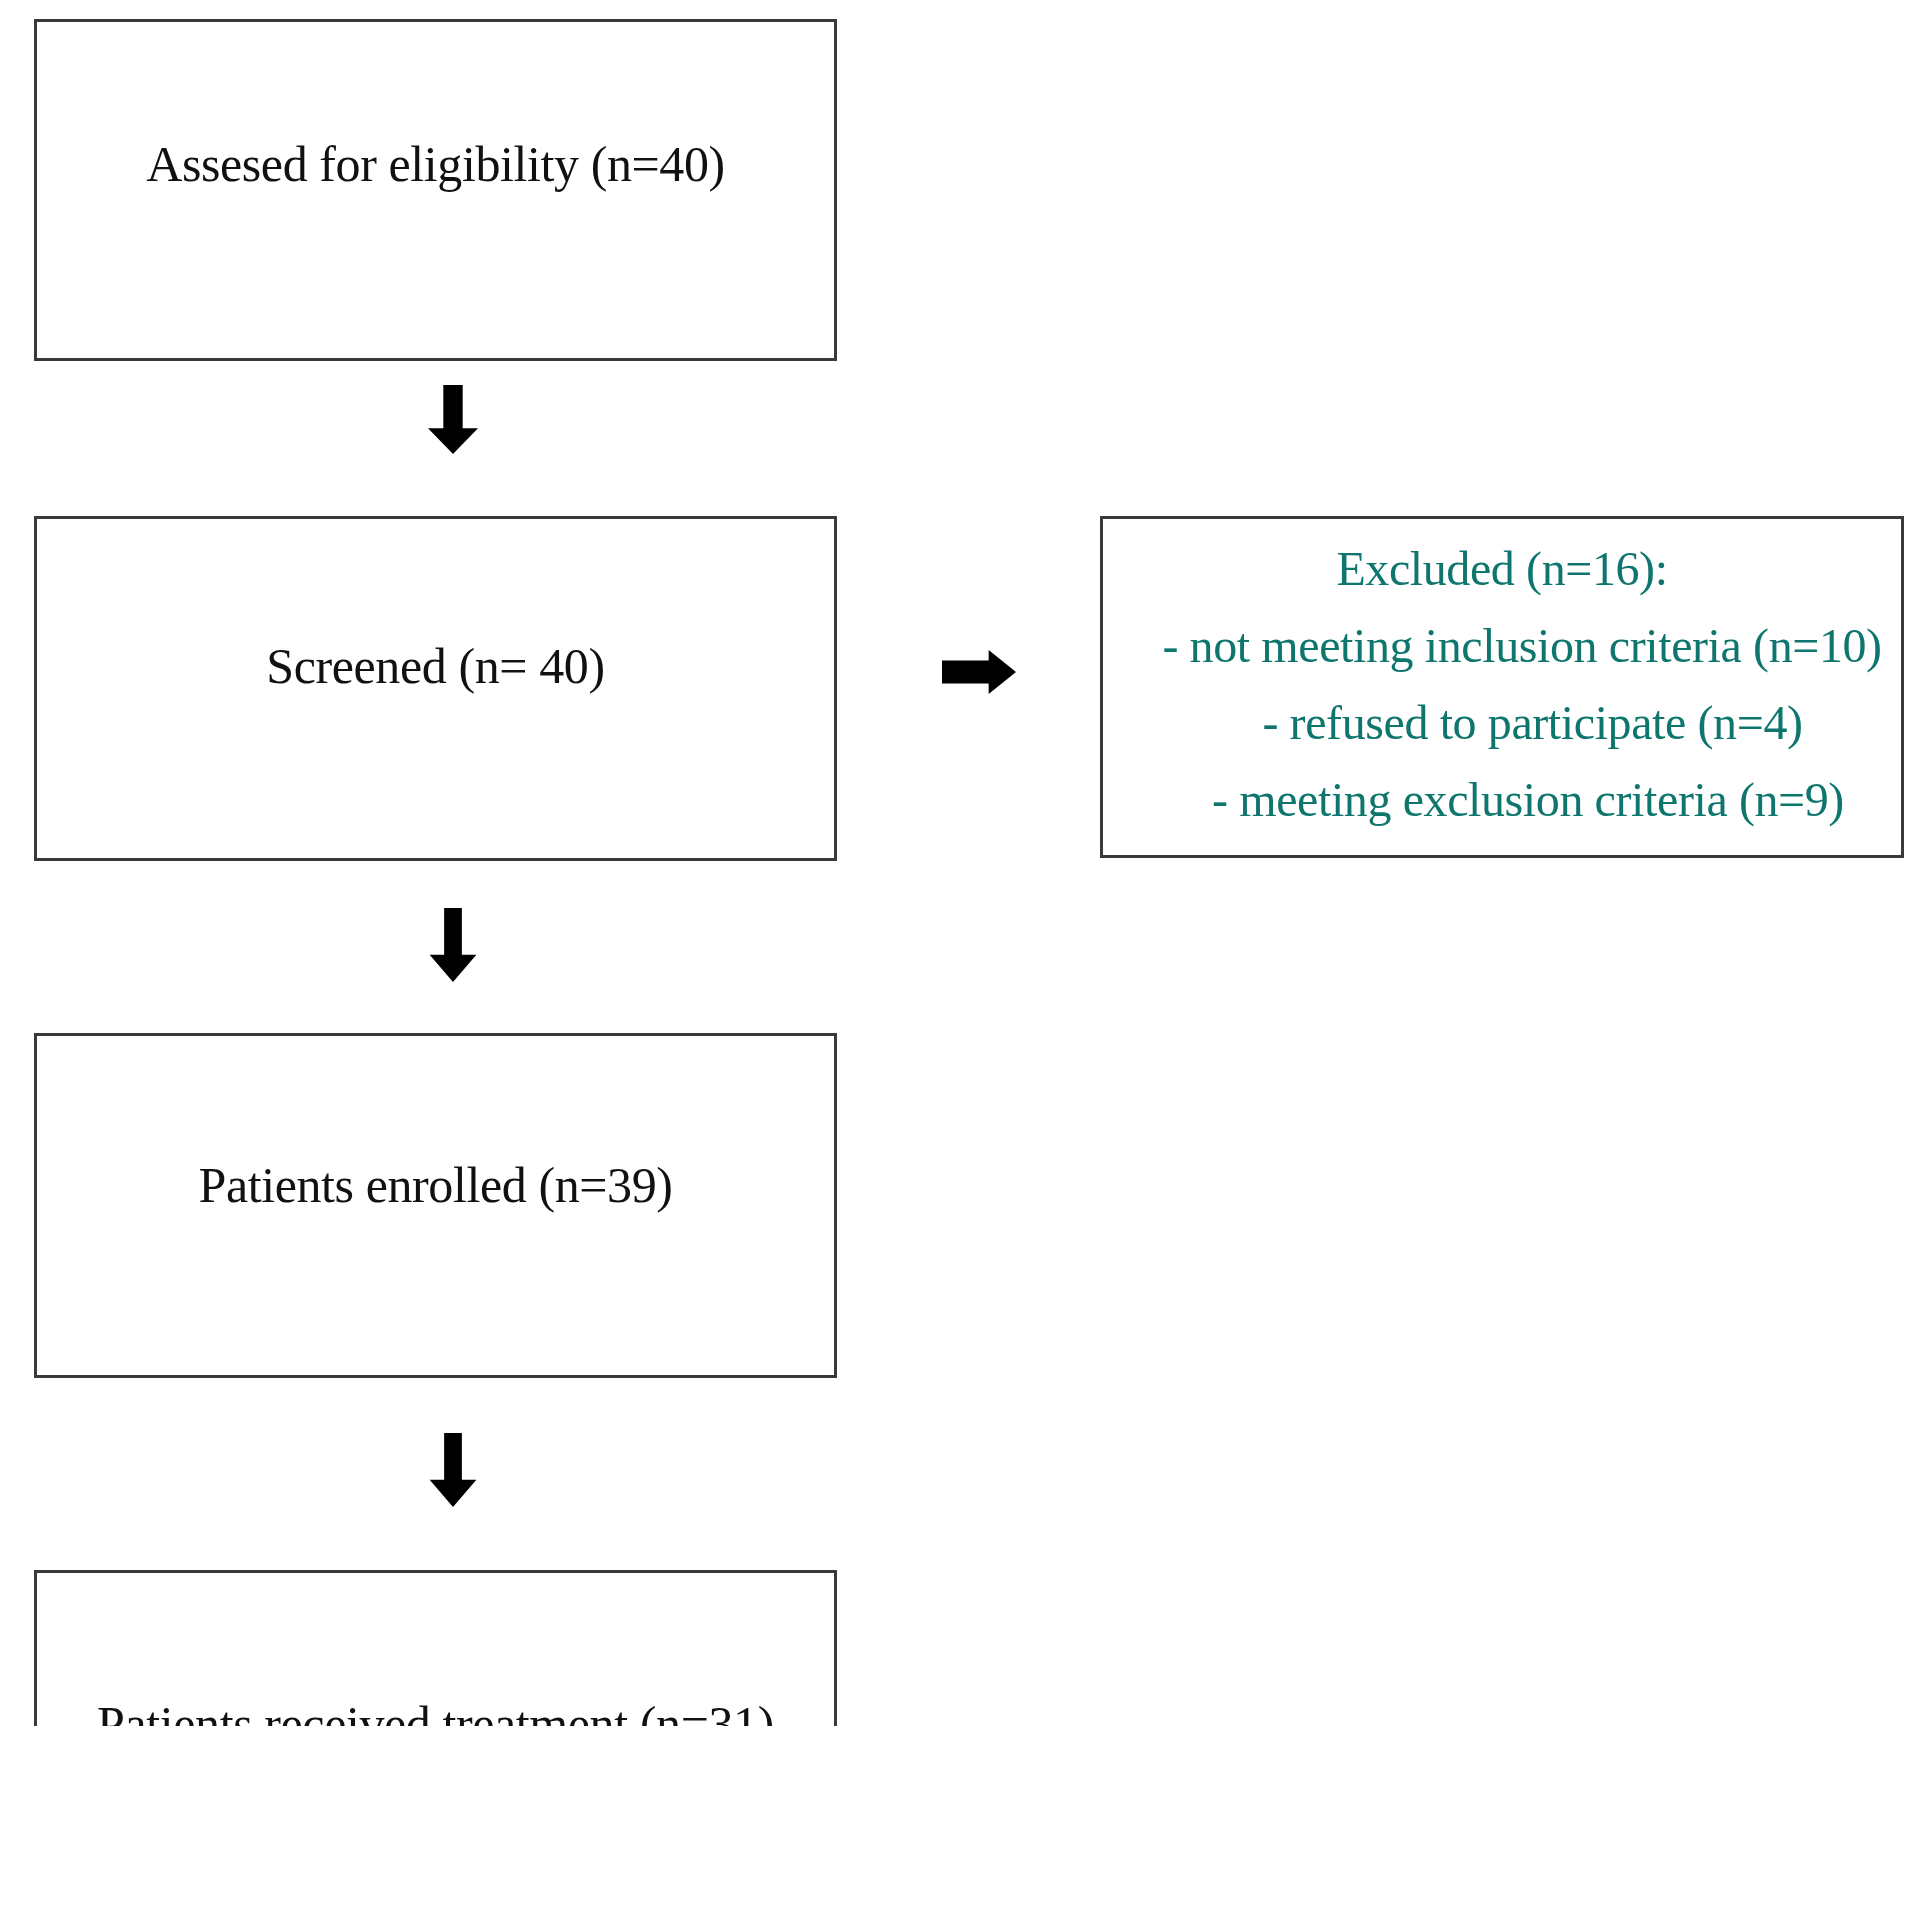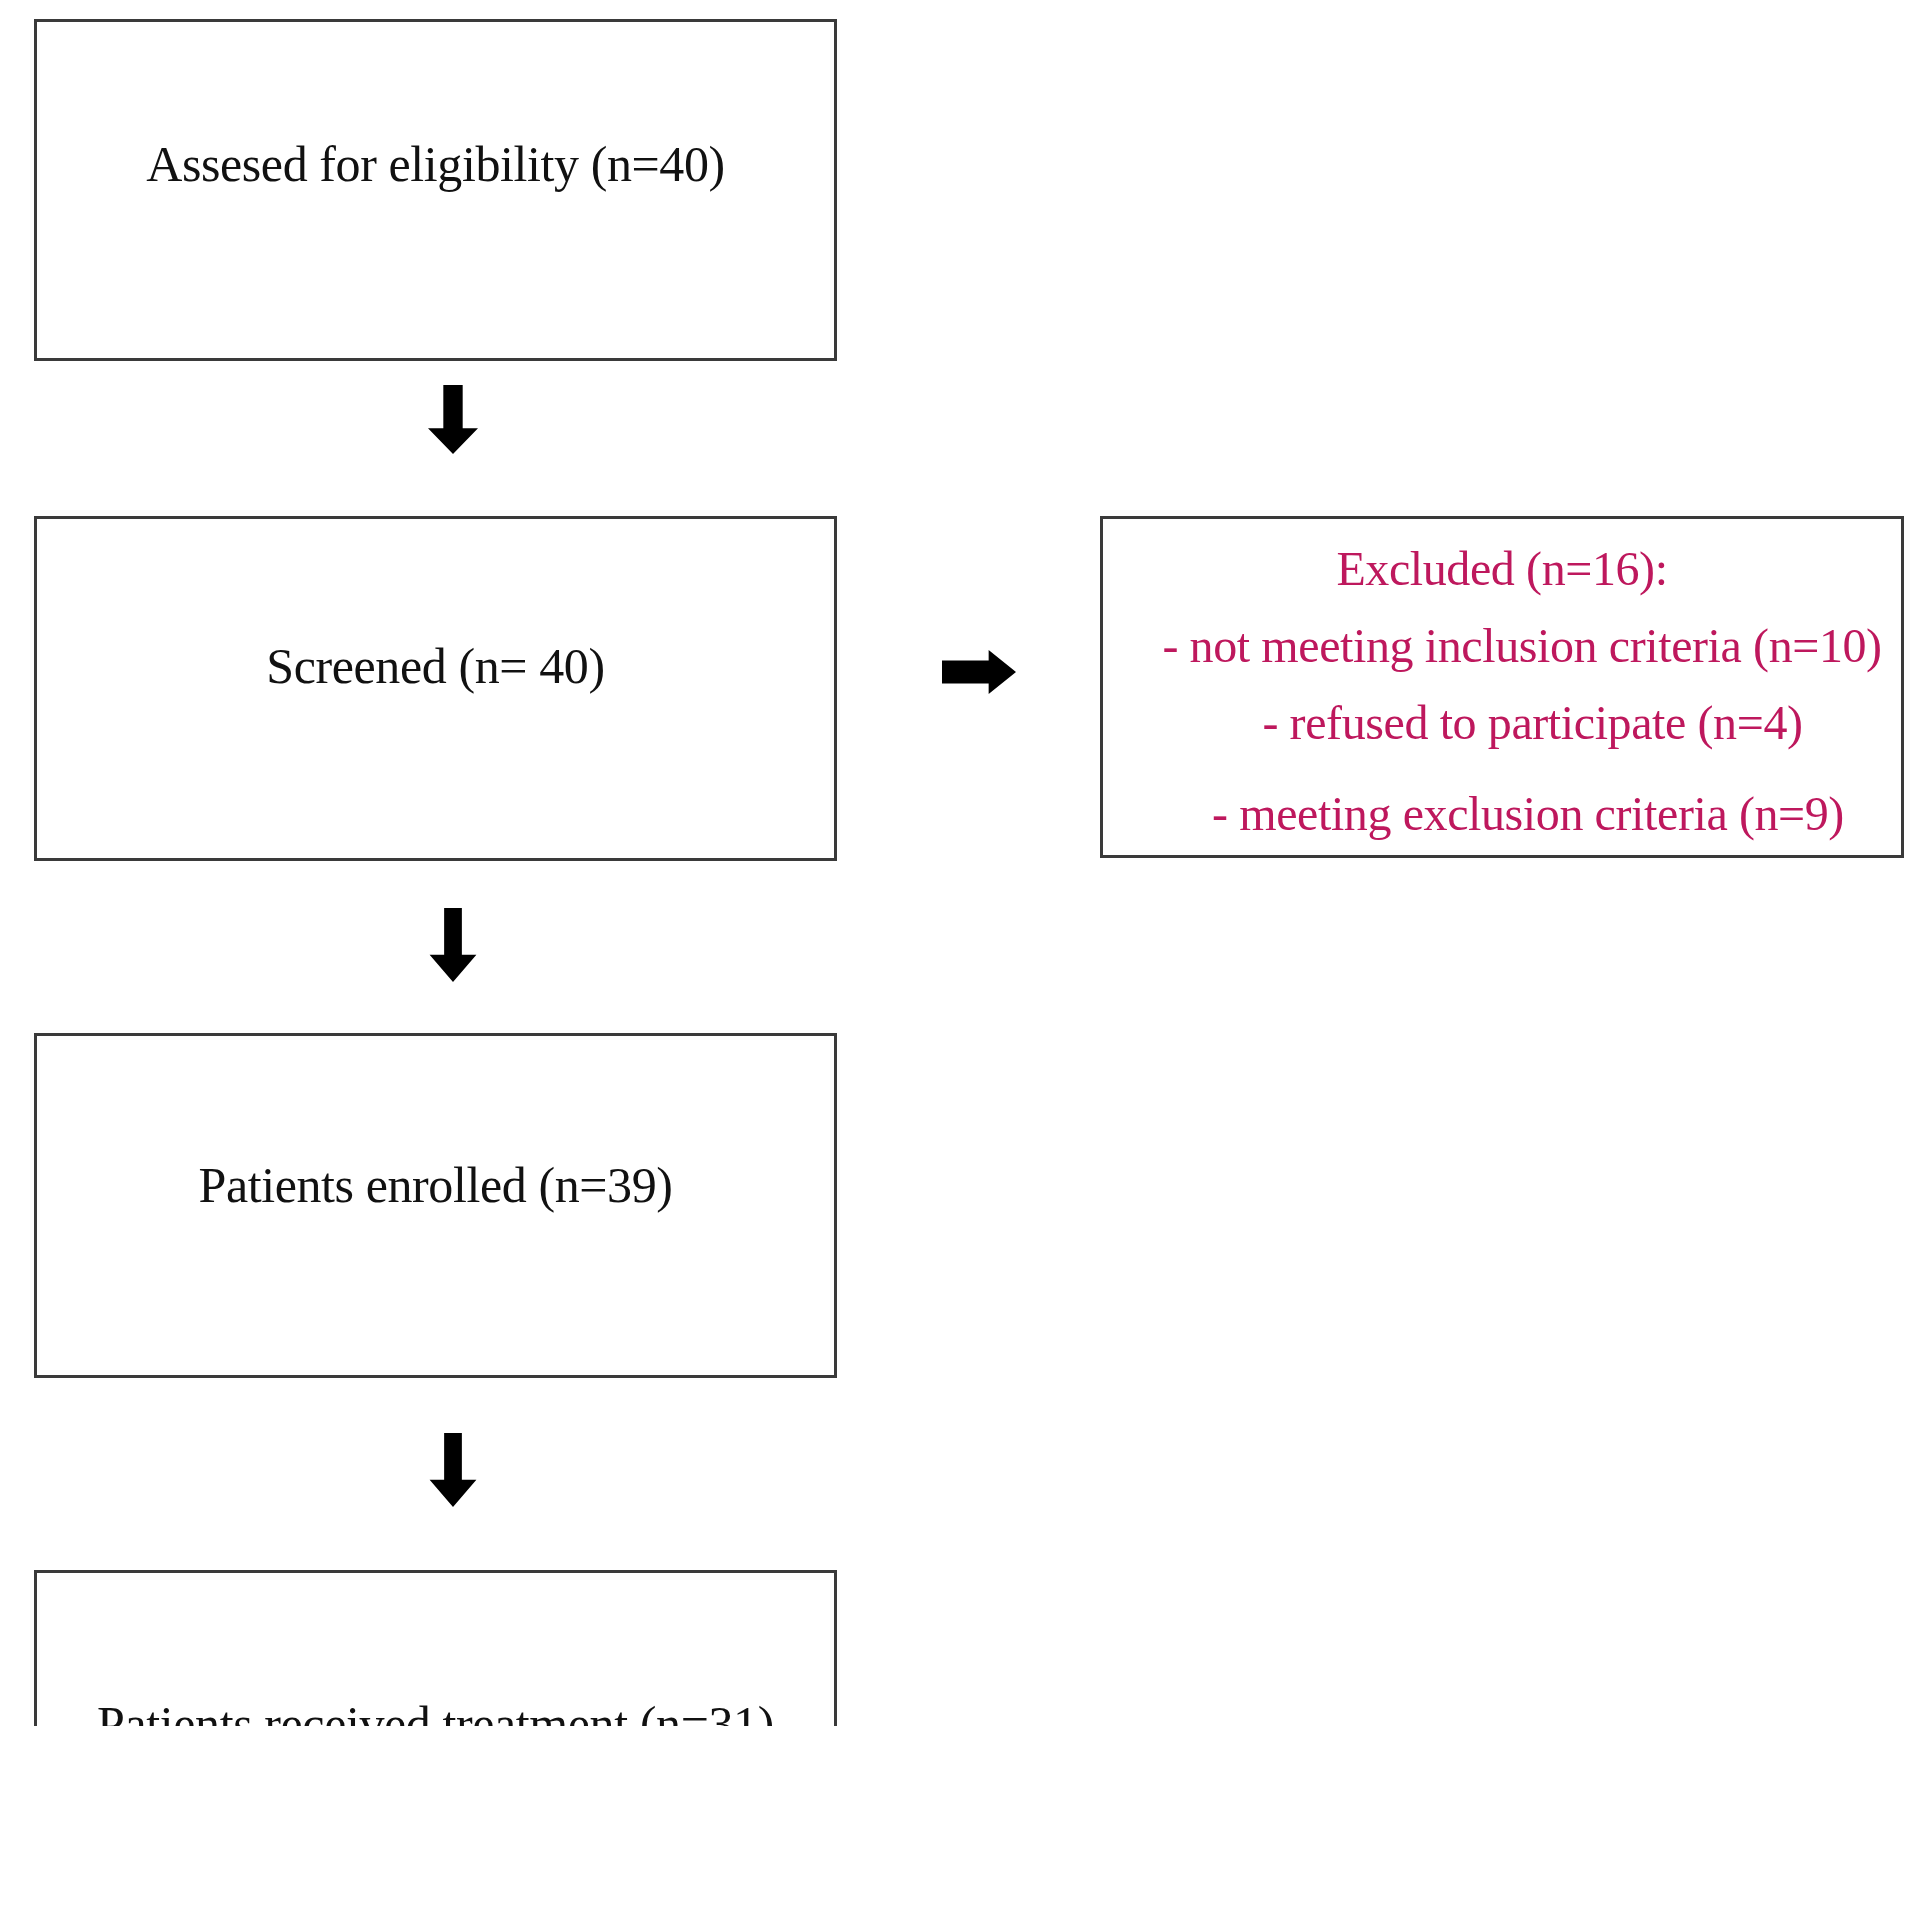--- a/index.html
+++ b/index.html
@@ -55,30 +55,30 @@
   #node-excluded {
     left: 1100px;
     top: 516px;
     width: 804px;
     height: 342px;
     justify-content: flex-start;
     align-items: stretch;
     padding: 21px 19.3px 0 19.3px;
   }
   #node-excluded .exc-line {
-    color: #be185d;
+    color: #0f766e;
     font-size: 48px;
     line-height: 1.0;
     letter-spacing: -0.4px;
     white-space: nowrap;
     text-align: center;
   }
   #node-excluded .exc-line.l0 { margin: 4.8px 0 0 0;  text-align: center; }
   #node-excluded .exc-line.l1 { margin: 29px 0 0 0; text-align: right; }
-  #node-excluded .exc-line.l2 { margin: 29px 0 14px 0; text-align: center; padding-left: 61px;}
+  #node-excluded .exc-line.l2 { margin: 29px 0 0 0; text-align: center; padding-left: 61px;}
   #node-excluded .exc-line.l3 { margin: 29px 0 0 0; text-align: center; padding-left: 52px;}
 
   
   .arrow-down {
     position: absolute;
     left: 428px;
     width: 50px;
   }
   #arrow-1 { top: 385px;  height: 69px; }
   #arrow-2 { top: 908px; height: 74px; }

